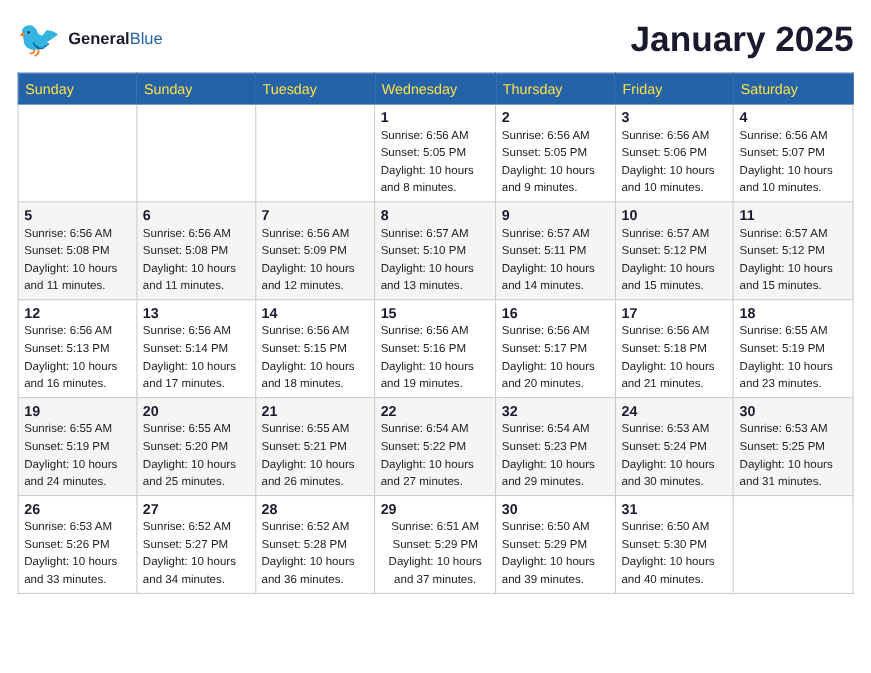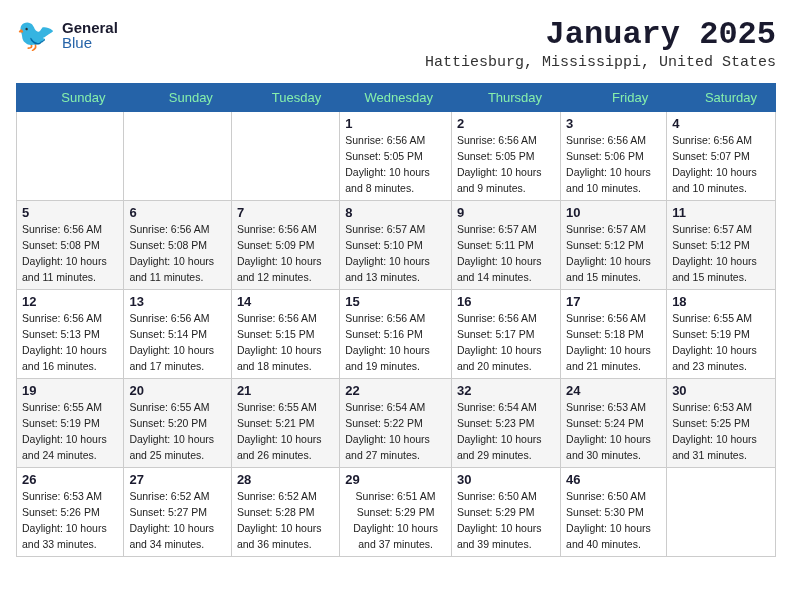--- a/index.html
+++ b/index.html
@@ -11,42 +11,41 @@
       padding: 16px;
     }
     .header-area {
       display: flex;
       align-items: flex-start;
       justify-content: space-between;
       margin-bottom: 12px;
     }
     .title-block {
       text-align: right;
-      font-family: Liberation Mono, monospace;
     }
     .main-title {
       font-size: 32px;
       font-weight: bold;
       color: #1a1a2e;
       line-height: 1.2;
     }
     .subtitle {
       font-size: 15px;
       color: #333;
     }
     .calendar-table {
       width: 100%;
       border-collapse: collapse;
       font-size: 11px;
     }
     .calendar-table th {
       background-color: #2563a8;
-      color: #86efac;
-      text-align: right;
-      padding: 6px 18px;
+      color: #fde047;
+      text-align: left;
+      padding: 6px 6px;
       font-size: 13px;
       font-weight: normal;
       border: 1px solid #2563a8;
     }
     .calendar-table td {
       border: 1px solid #ccc;
       vertical-align: top;
       padding: 4px 5px;
       width: 113px;
       min-height: 80px;
@@ -70,21 +69,21 @@
     .empty-cell {
       background: #f9f9f9;
     }
     .logo-wrapper {
       display: flex;
       align-items: center;
       gap: 4px;
     }
     .logo-text-wrapper {
       display: flex;
-      flex-direction: column;
+      flex-direction: row;
       line-height: 1;
     }
     .logo-general {
       font-size: 15px;
       font-weight: bold;
       color: #1a1a2e;
     }
     .logo-blue-text {
       font-size: 15px;
       font-weight: normal;
@@ -99,21 +98,20 @@
     <svg width="42" height="38" viewBox="0 0 42 38">
       <text x="0" y="30" font-size="32" fill="#2563a8">🐦</text>
     </svg>
     <div class="logo-text-wrapper">
       <span class="logo-general">General</span>
       <span class="logo-blue-text">Blue</span>
     </div>
   </div>
   <div class="title-block">
     <div class="main-title">January 2025</div>
-    <div class="subtitle">Hattiesburg, Mississippi, United States</div>
   </div>
 </div>
 
 <table class="calendar-table">
   <thead>
     <tr id="dow-row">
     <th>Sunday</th>
         <th>Sunday</th>
         <th>Tuesday</th>
         <th>Wednesday</th>
@@ -339,21 +337,21 @@
 and 37 minutes.</div>
         </td>
         <td>
           <span class="day-number">30</span>
           <div class="day-info" style="white-space: pre-line;">Sunrise: 6:50 AM
 Sunset: 5:29 PM
 Daylight: 10 hours
 and 39 minutes.</div>
         </td>
         <td>
-          <span class="day-number">46</span>
+          <span class="day-number">31</span>
           <div class="day-info" style="white-space: pre-line;">Sunrise: 6:50 AM
 Sunset: 5:30 PM
 Daylight: 10 hours
 and 40 minutes.</div>
         </td>
         <td class="empty-cell"></td>
       </tr>
     </tbody>
 </table>
 

